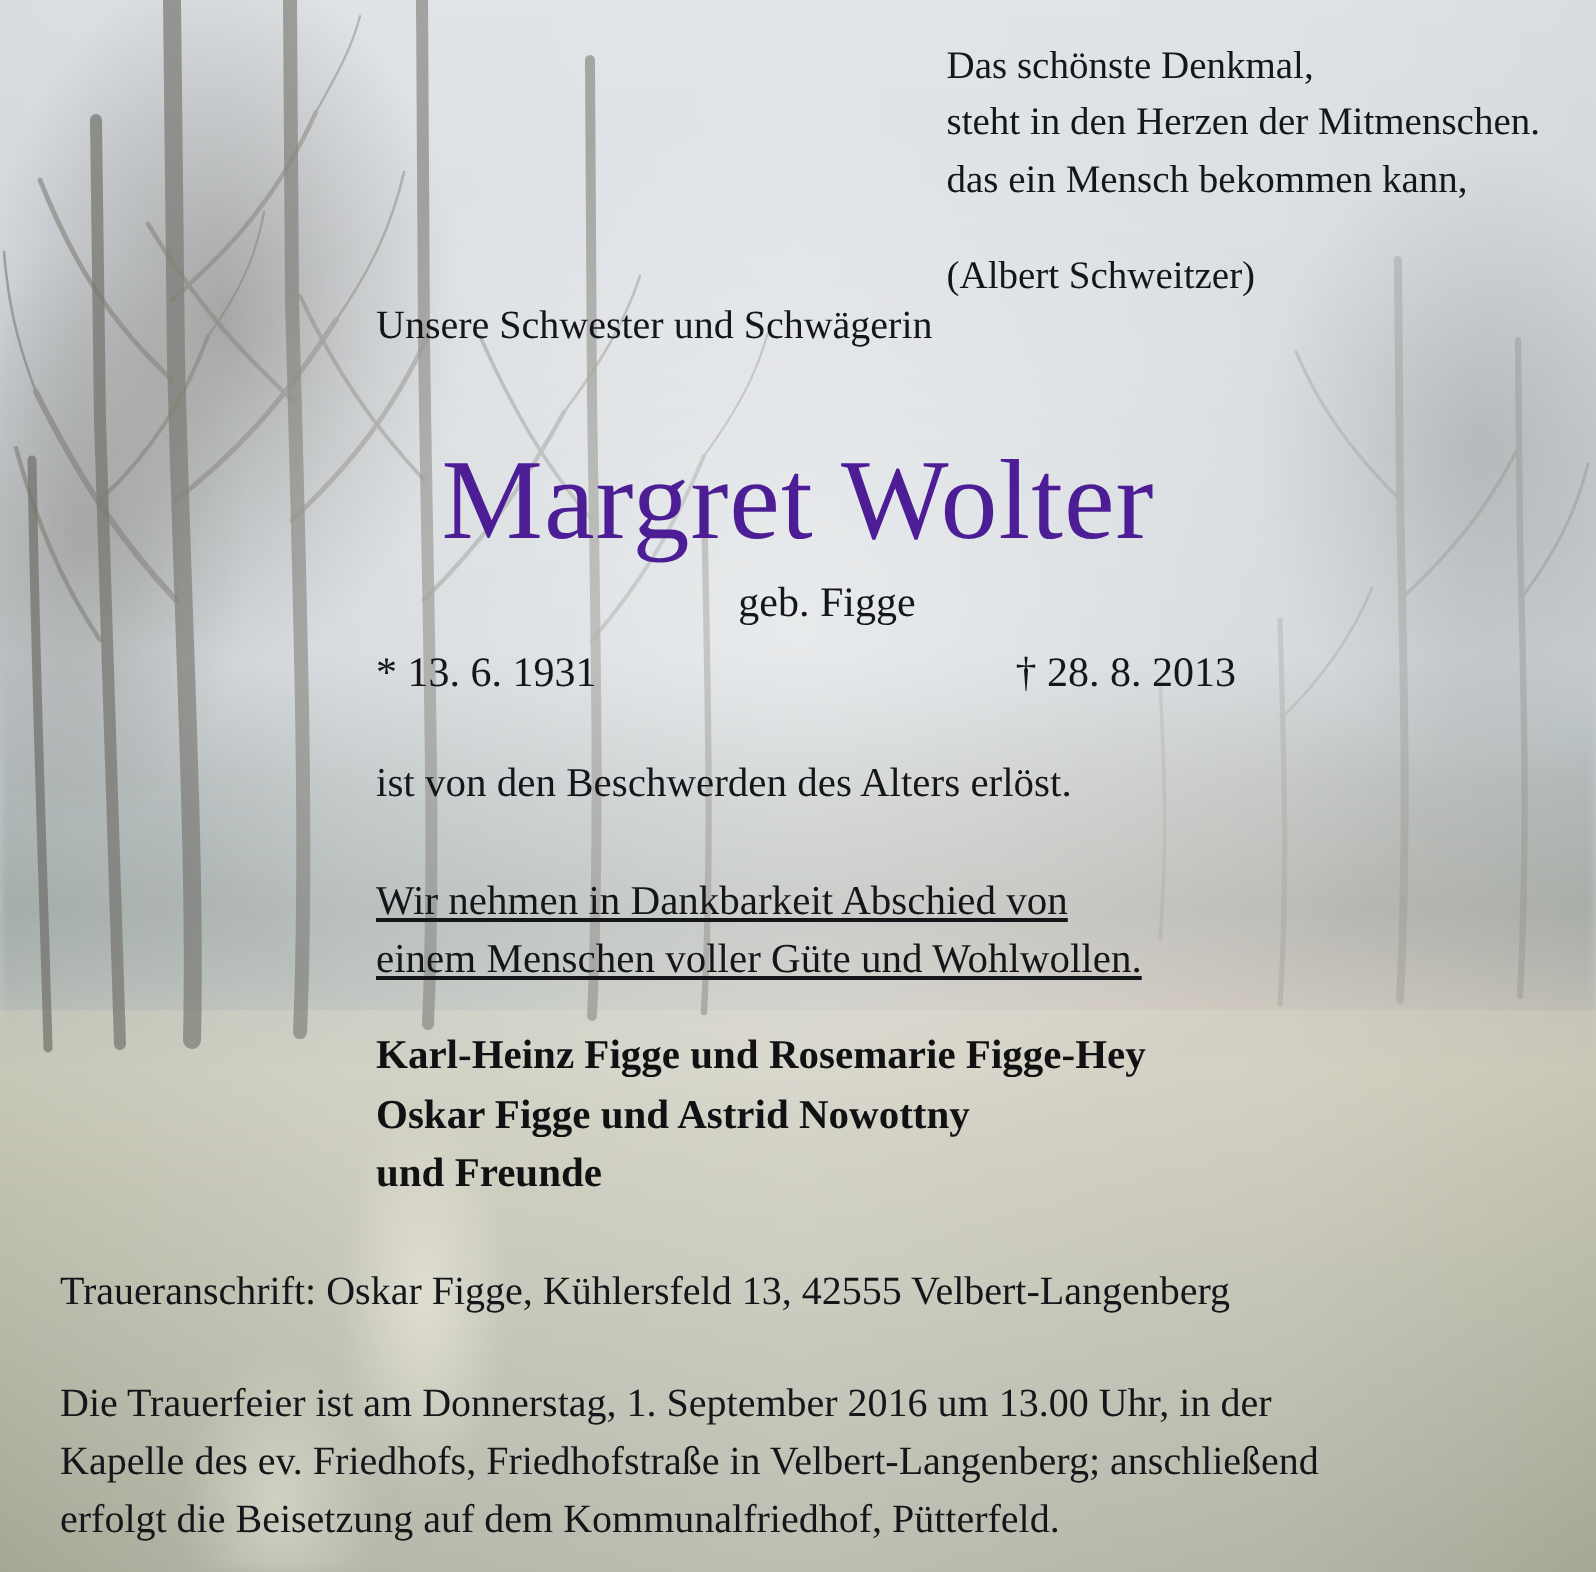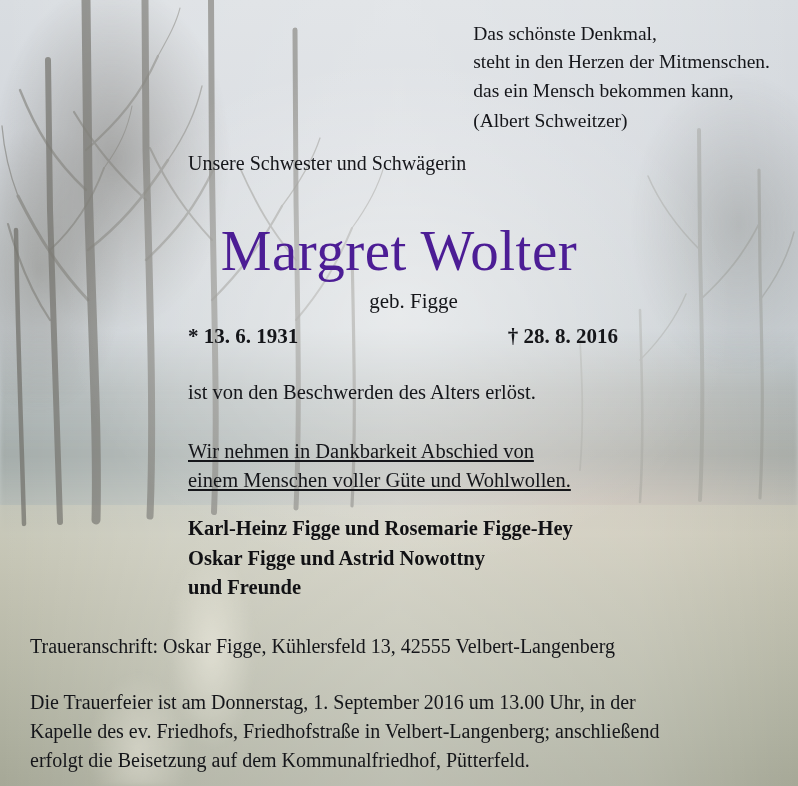--- a/index.html
+++ b/index.html
@@ -118,21 +118,21 @@
 
   .quote {
     position: absolute;
     top: 20px;
     right: 28px;
     text-align: left;
     font-size: 19.5px;
     line-height: 1.45;
     color: #15161a;
   }
-  .quote .author { display: block; margin-top: 2px; }
+  .quote .author { display: block; margin-top: 20px; }
 
   .intro {
     position: absolute;
     top: 152px;
     left: 188px;
     font-size: 20px;
     color: #15161a;
   }
 
   .name {
@@ -157,21 +157,20 @@
 
   .dates {
     position: absolute;
     top: 324px;
     left: 188px;
     width: 430px;
     display: flex;
     justify-content: space-between;
     font-size: 21px;
     color: #15161a;
-    font-weight: bold;
   }
 
   .line-released {
     position: absolute;
     top: 381px;
     left: 188px;
     font-size: 20.5px;
     color: #15161a;
   }
 
@@ -286,21 +285,21 @@
     </div>
 
     <div class="intro">Unsere Schwester und Schwägerin</div>
 
     <div class="name">Margret Wolter</div>
 
     <div class="born-name">geb. Figge</div>
 
     <div class="dates">
       <span>* 13. 6. 1931</span>
-      <span>† 28. 8. 2016</span>
+      <span>† 28. 8. 2013</span>
     </div>
 
     <div class="line-released">ist von den Beschwerden des Alters erlöst.</div>
 
     <div class="farewell">
       <span class="ln">Wir nehmen in Dankbarkeit Abschied von</span>
       <span class="ln">einem Menschen voller Güte und Wohlwollen.</span>
     </div>
 
     <div class="family">

